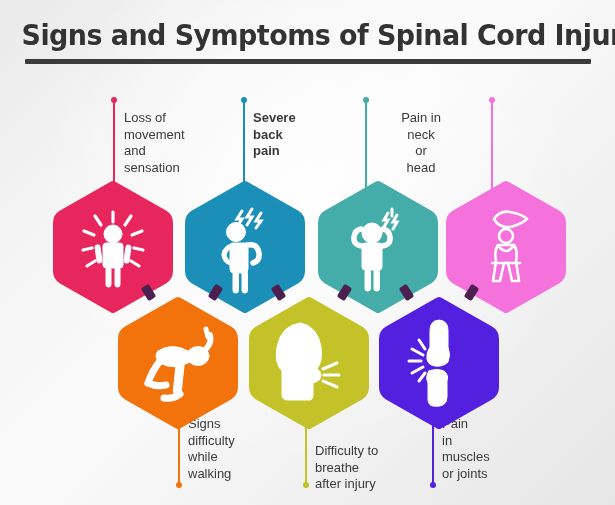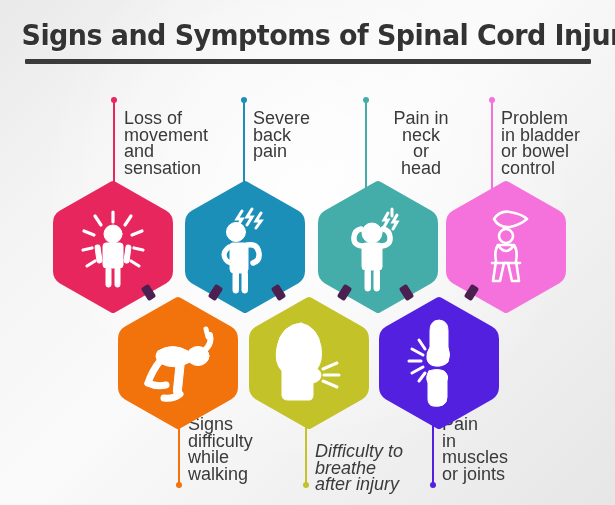--- a/index.html
+++ b/index.html
@@ -65,21 +65,21 @@
     left: -2px;
     width: 6px;
     height: 6px;
     border-radius: 50%;
   }
   .stem.top .dot { top: -3px; }
   .stem.bottom .dot { bottom: -3px; }
 
   .label {
     position: absolute;
-    font-size: 18px;
+    font-size: 13px;
     line-height: 16.5px;
     color: #3a3a3a;
     white-space: pre-line;
     z-index: 3;
   }
 
   
   .hex {
     position: absolute;
     width: 116px;
@@ -111,52 +111,48 @@
     <span class="dot" style="background:#e8265e;"></span>
   </div>
   <div class="label" style="left:124px; top:110px; width:92px;">Loss of
 movement
 and
 sensation</div>
 
   <div class="stem top" style="left:243px; top:100px; height:90px; background:#1c8fb8;">
     <span class="dot" style="background:#1c8fb8;"></span>
   </div>
-  <div class="label" style="left:253px; top:110px; width:92px;">Severe
+  <div class="label" style="left:253px; top:110px; width:92px;font-weight:bold;">Severe
 back
 pain</div>
 
   <div class="stem top" style="left:365px; top:100px; height:90px; background:#44aca9;">
     <span class="dot" style="background:#44aca9;"></span>
   </div>
   <div class="label" style="left:375px; top:110px; width:92px;text-align:center;">Pain in
 neck
 or
 head</div>
 
   <div class="stem top" style="left:491px; top:100px; height:90px; background:#f571dc;">
     <span class="dot" style="background:#f571dc;"></span>
   </div>
-  <div class="label" style="left:501px; top:110px; width:100px;">Problem
-in bladder
-or  bowel
-control</div>
 
   <div class="stem bottom" style="left:178px; top:400px; height:85px; background:#f2720c;">
     <span class="dot" style="background:#f2720c;"></span>
   </div>
   <div class="label" style="left:188px; top:416px; width:95px;">Signs
 difficulty
 while
 walking</div>
 
   <div class="stem bottom" style="left:305px; top:400px; height:85px; background:#c3c228;">
     <span class="dot" style="background:#c3c228;"></span>
   </div>
-  <div class="label" style="left:315px; top:443px; width:110px;font-style:italic;">Difficulty to
+  <div class="label" style="left:315px; top:443px; width:110px;">Difficulty to
 breathe
 after injury</div>
 
   <div class="stem bottom" style="left:432px; top:400px; height:85px; background:#5420e0;">
     <span class="dot" style="background:#5420e0;"></span>
   </div>
   <div class="label" style="left:442px; top:416px; width:95px;">Pain
 in
 muscles
 or joints</div>

